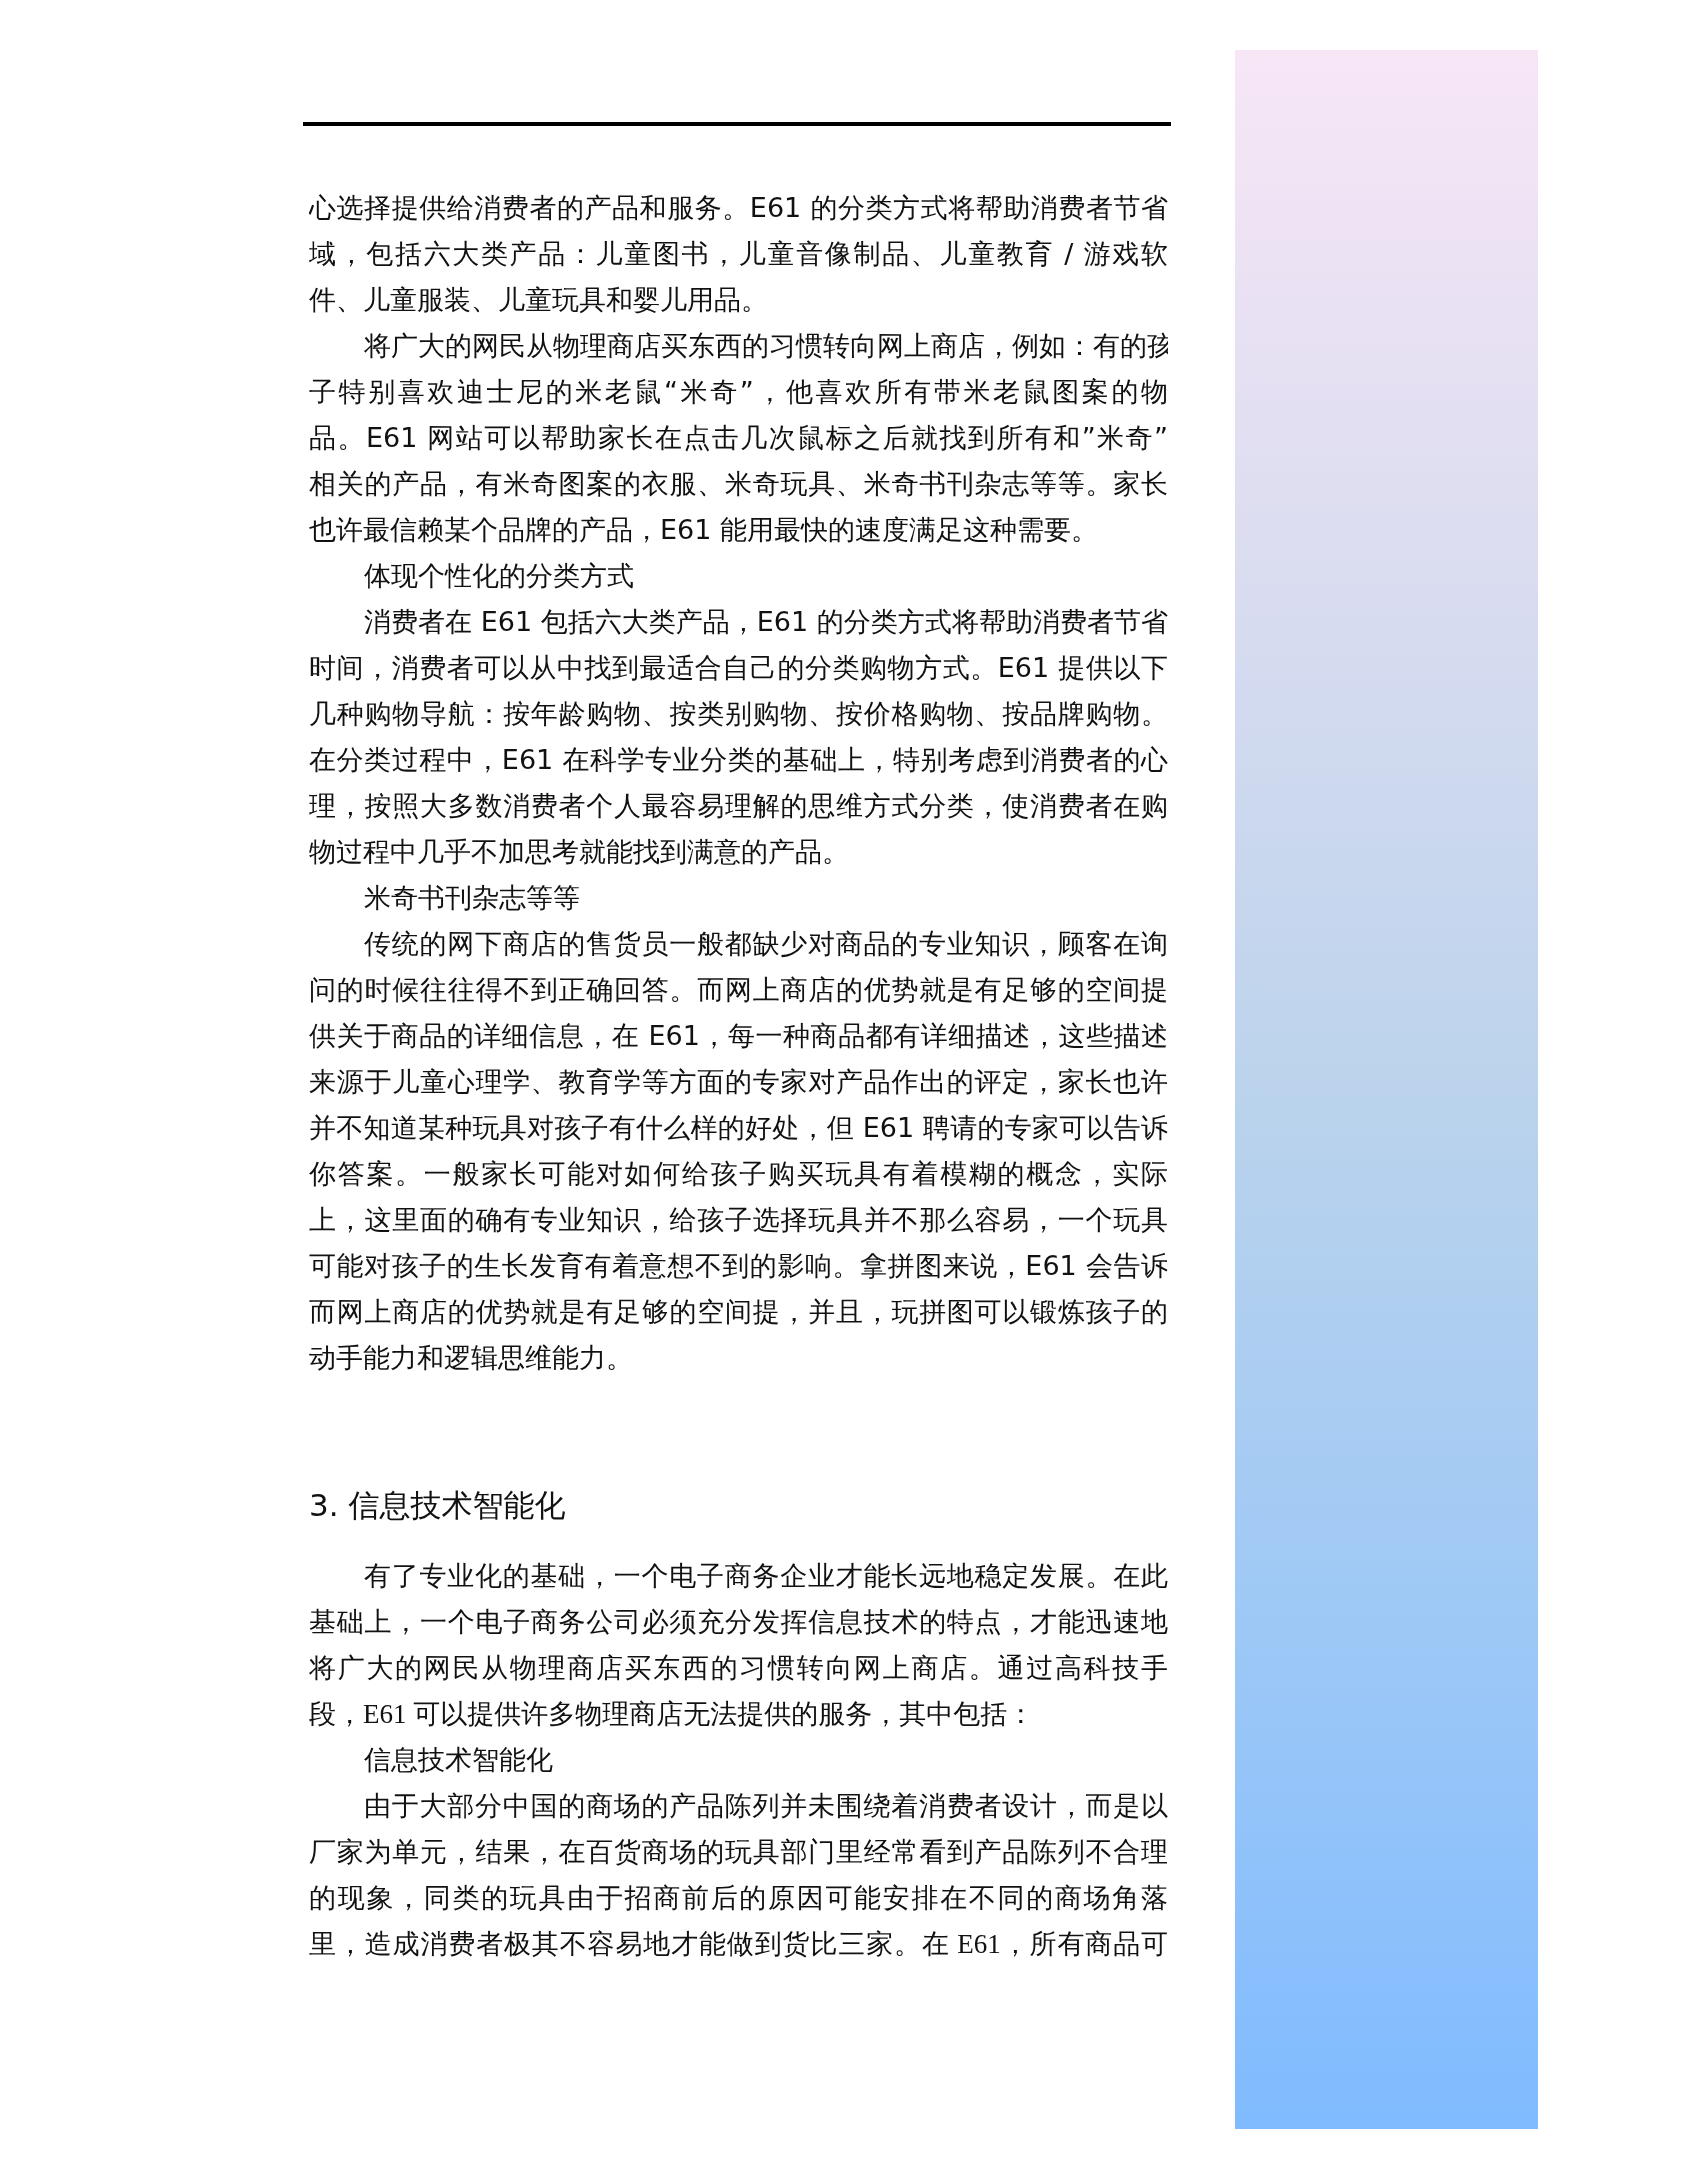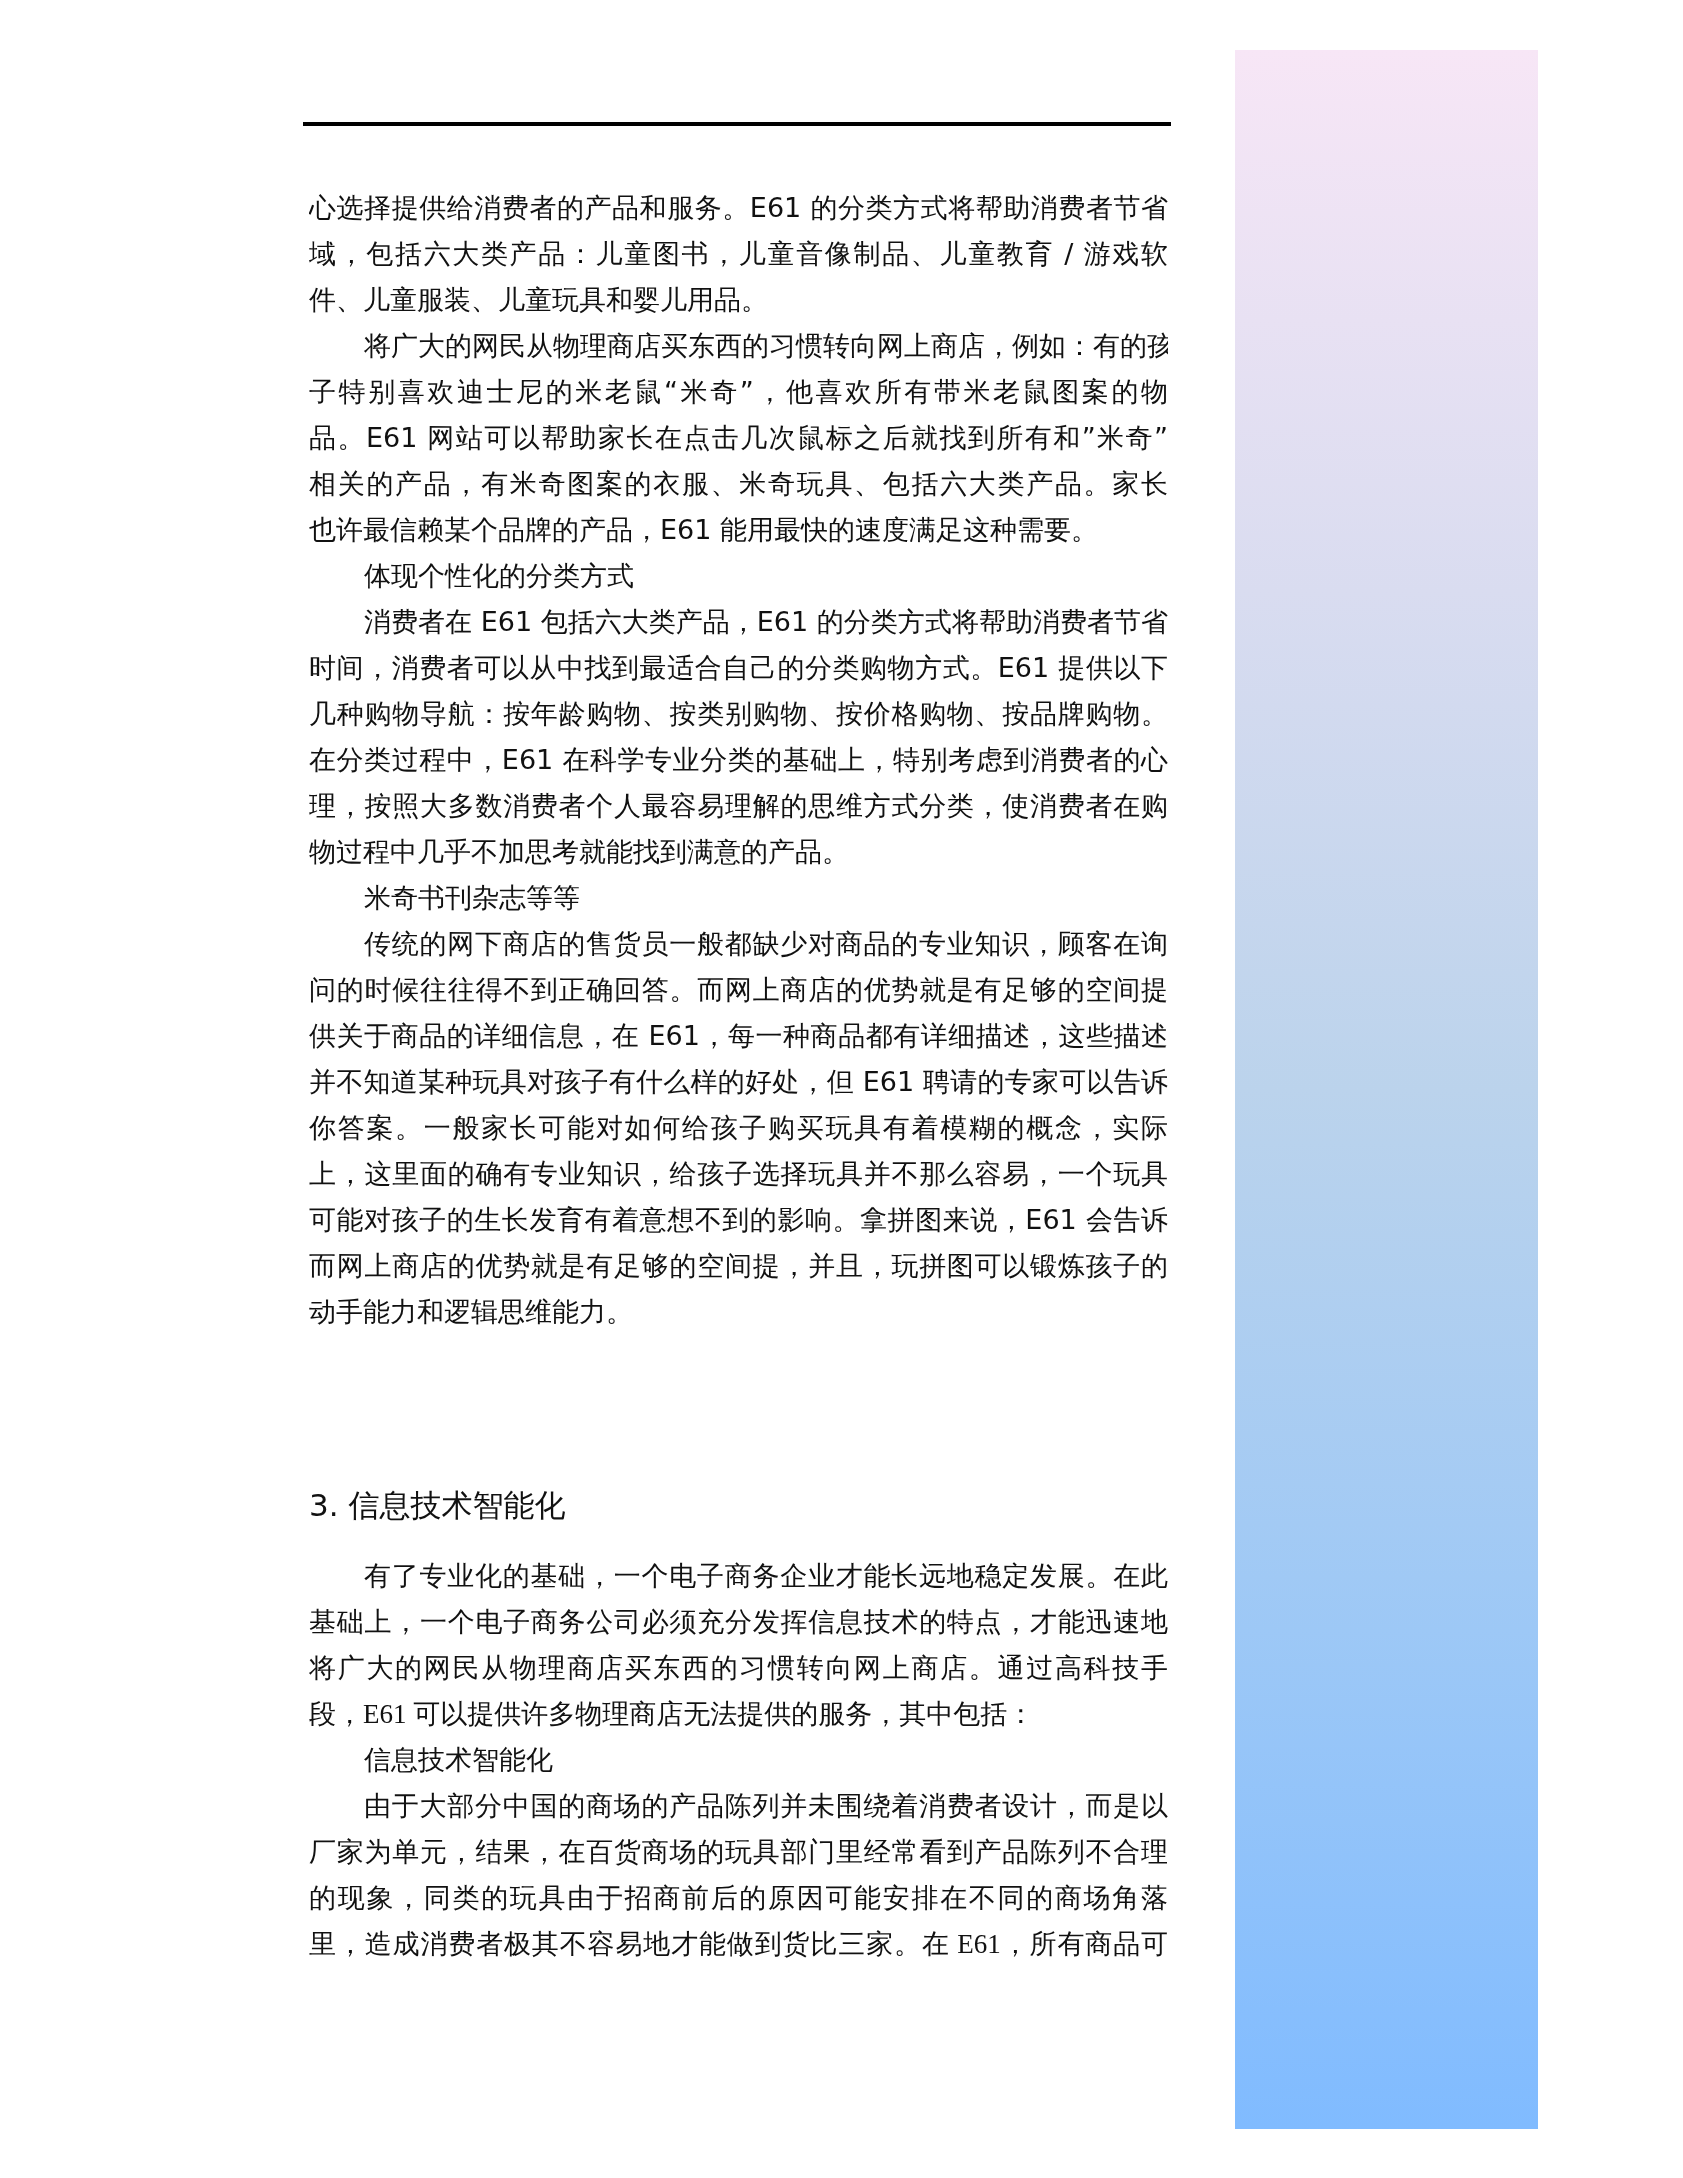--- a/index.html
+++ b/index.html
@@ -37,37 +37,38 @@
 
 <div class="text-block" style="top:185px;">
   <div class="line">心选择提供给消费者的产品和服务。E61 的分类方式将帮助消费者节省</div>
   <div class="line">域，包括六大类产品：儿童图书，儿童音像制品、儿童教育 / 游戏软</div>
   <div class="line last">件、儿童服装、儿童玩具和婴儿用品。</div>
 
 
   <div class="line indent">将广大的网民从物理商店买东西的习惯转向网上商店，例如：有的孩</div>
   <div class="line">子特别喜欢迪士尼的米老鼠“米奇”，他喜欢所有带米老鼠图案的物</div>
   <div class="line">品。E61 网站可以帮助家长在点击几次鼠标之后就找到所有和”米奇”</div>
-  <div class="line">相关的产品，有米奇图案的衣服、米奇玩具、包括六大类产品。家长</div>
+  <div class="line">相关的产品，有米奇图案的衣服、米奇玩具、米奇书刊杂志等等。家长</div>
   <div class="line last">也许最信赖某个品牌的产品，E61 能用最快的速度满足这种需要。</div>
 
   <div class="subhead">体现个性化的分类方式</div>
 
   <div class="line indent">消费者在 E61 包括六大类产品，E61 的分类方式将帮助消费者节省</div>
   <div class="line">时间，消费者可以从中找到最适合自己的分类购物方式。E61 提供以下</div>
   <div class="line">几种购物导航：按年龄购物、按类别购物、按价格购物、按品牌购物。</div>
   <div class="line">在分类过程中，E61 在科学专业分类的基础上，特别考虑到消费者的心</div>
   <div class="line">理，按照大多数消费者个人最容易理解的思维方式分类，使消费者在购</div>
   <div class="line last">物过程中几乎不加思考就能找到满意的产品。</div>
 
   <div class="subhead">米奇书刊杂志等等</div>
 
   <div class="line indent">传统的网下商店的售货员一般都缺少对商品的专业知识，顾客在询</div>
   <div class="line">问的时候往往得不到正确回答。而网上商店的优势就是有足够的空间提</div>
   <div class="line">供关于商品的详细信息，在 E61，每一种商品都有详细描述，这些描述</div>
+  <div class="line">来源于儿童心理学、教育学等方面的专家对产品作出的评定，家长也许</div>
   <div class="line">并不知道某种玩具对孩子有什么样的好处，但 E61 聘请的专家可以告诉</div>
   <div class="line">你答案。一般家长可能对如何给孩子购买玩具有着模糊的概念，实际</div>
   <div class="line">上，这里面的确有专业知识，给孩子选择玩具并不那么容易，一个玩具</div>
   <div class="line">可能对孩子的生长发育有着意想不到的影响。拿拼图来说，E61 会告诉</div>
   <div class="line">而网上商店的优势就是有足够的空间提，并且，玩拼图可以锻炼孩子的</div>
   <div class="line last">动手能力和逻辑思维能力。</div>
 </div>
 
 <div class="section-heading">3. 信息技术智能化</div>
 

